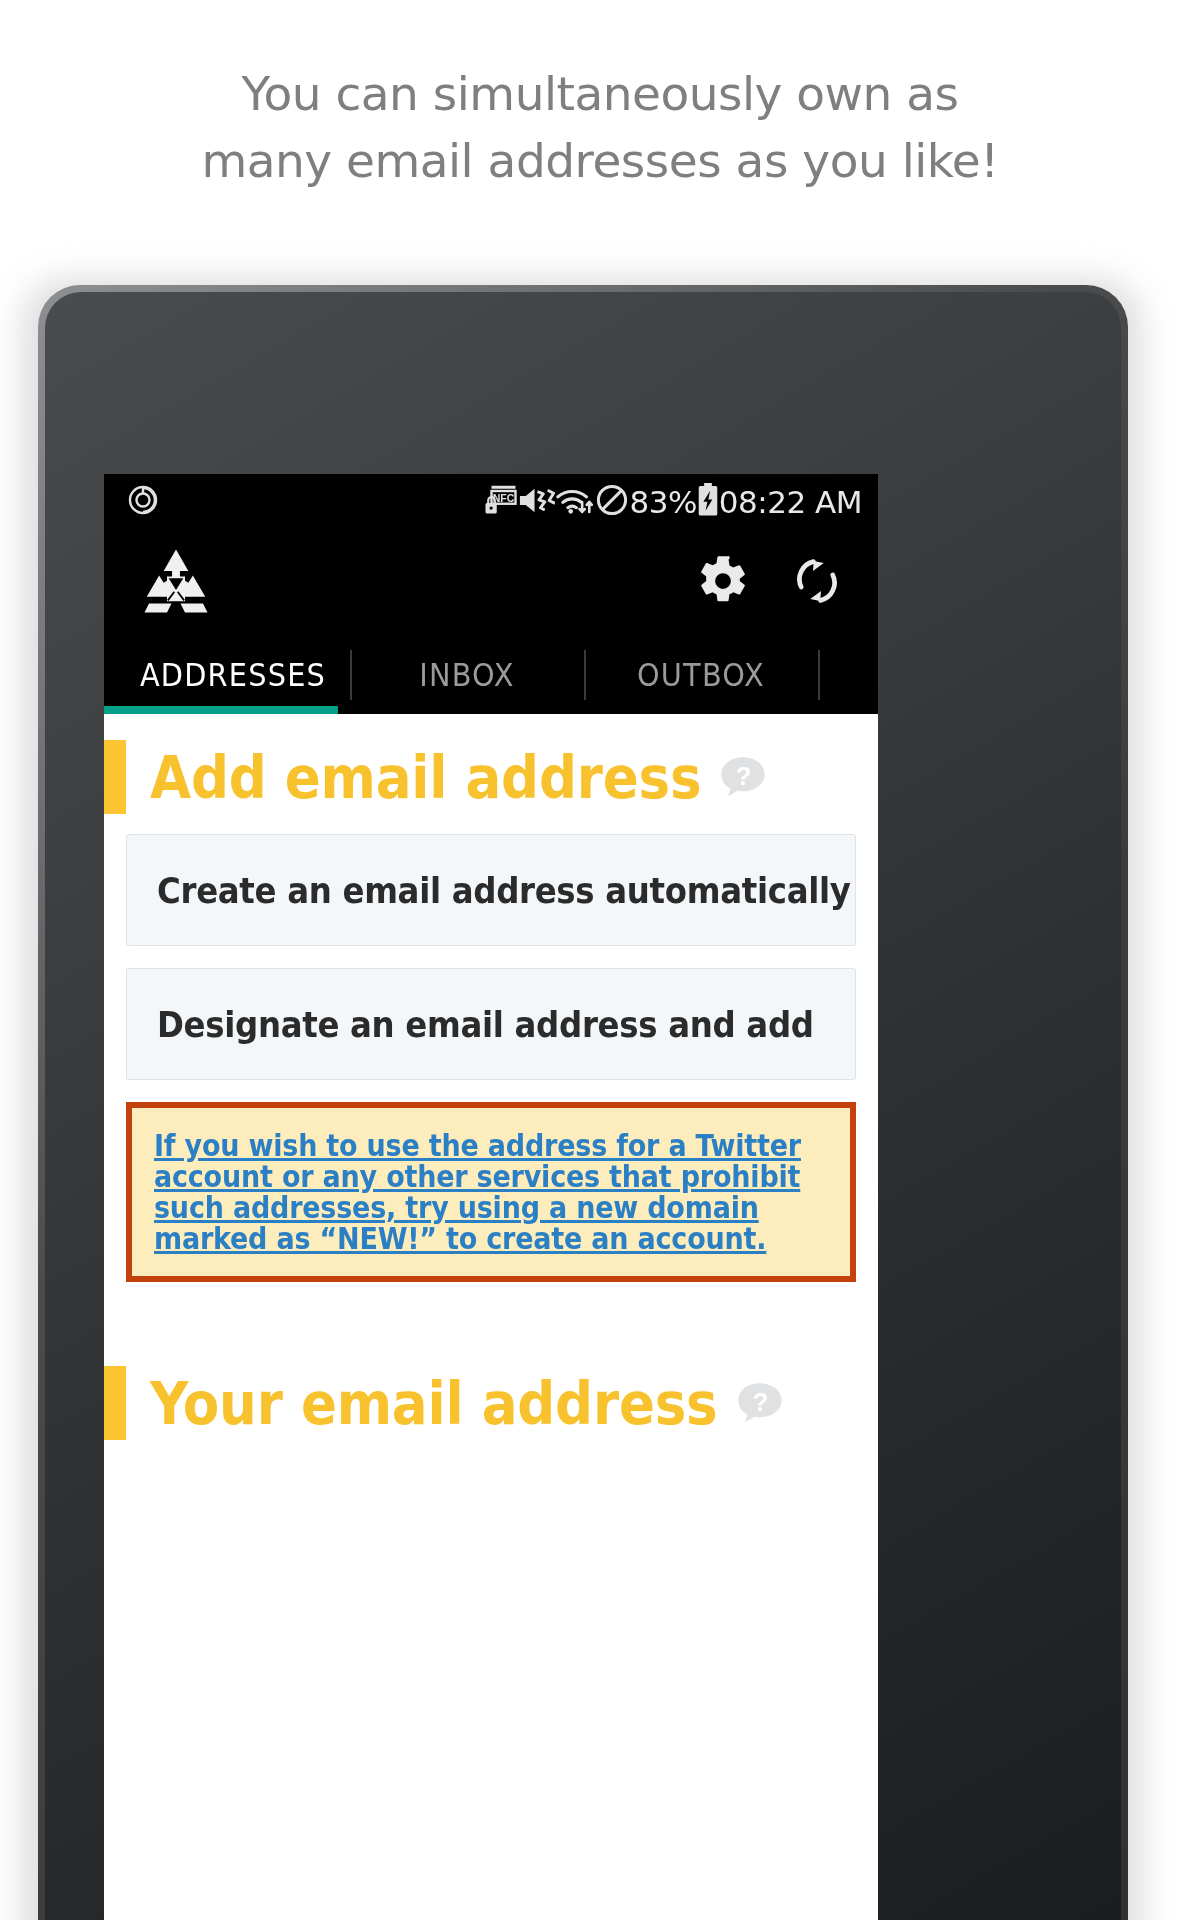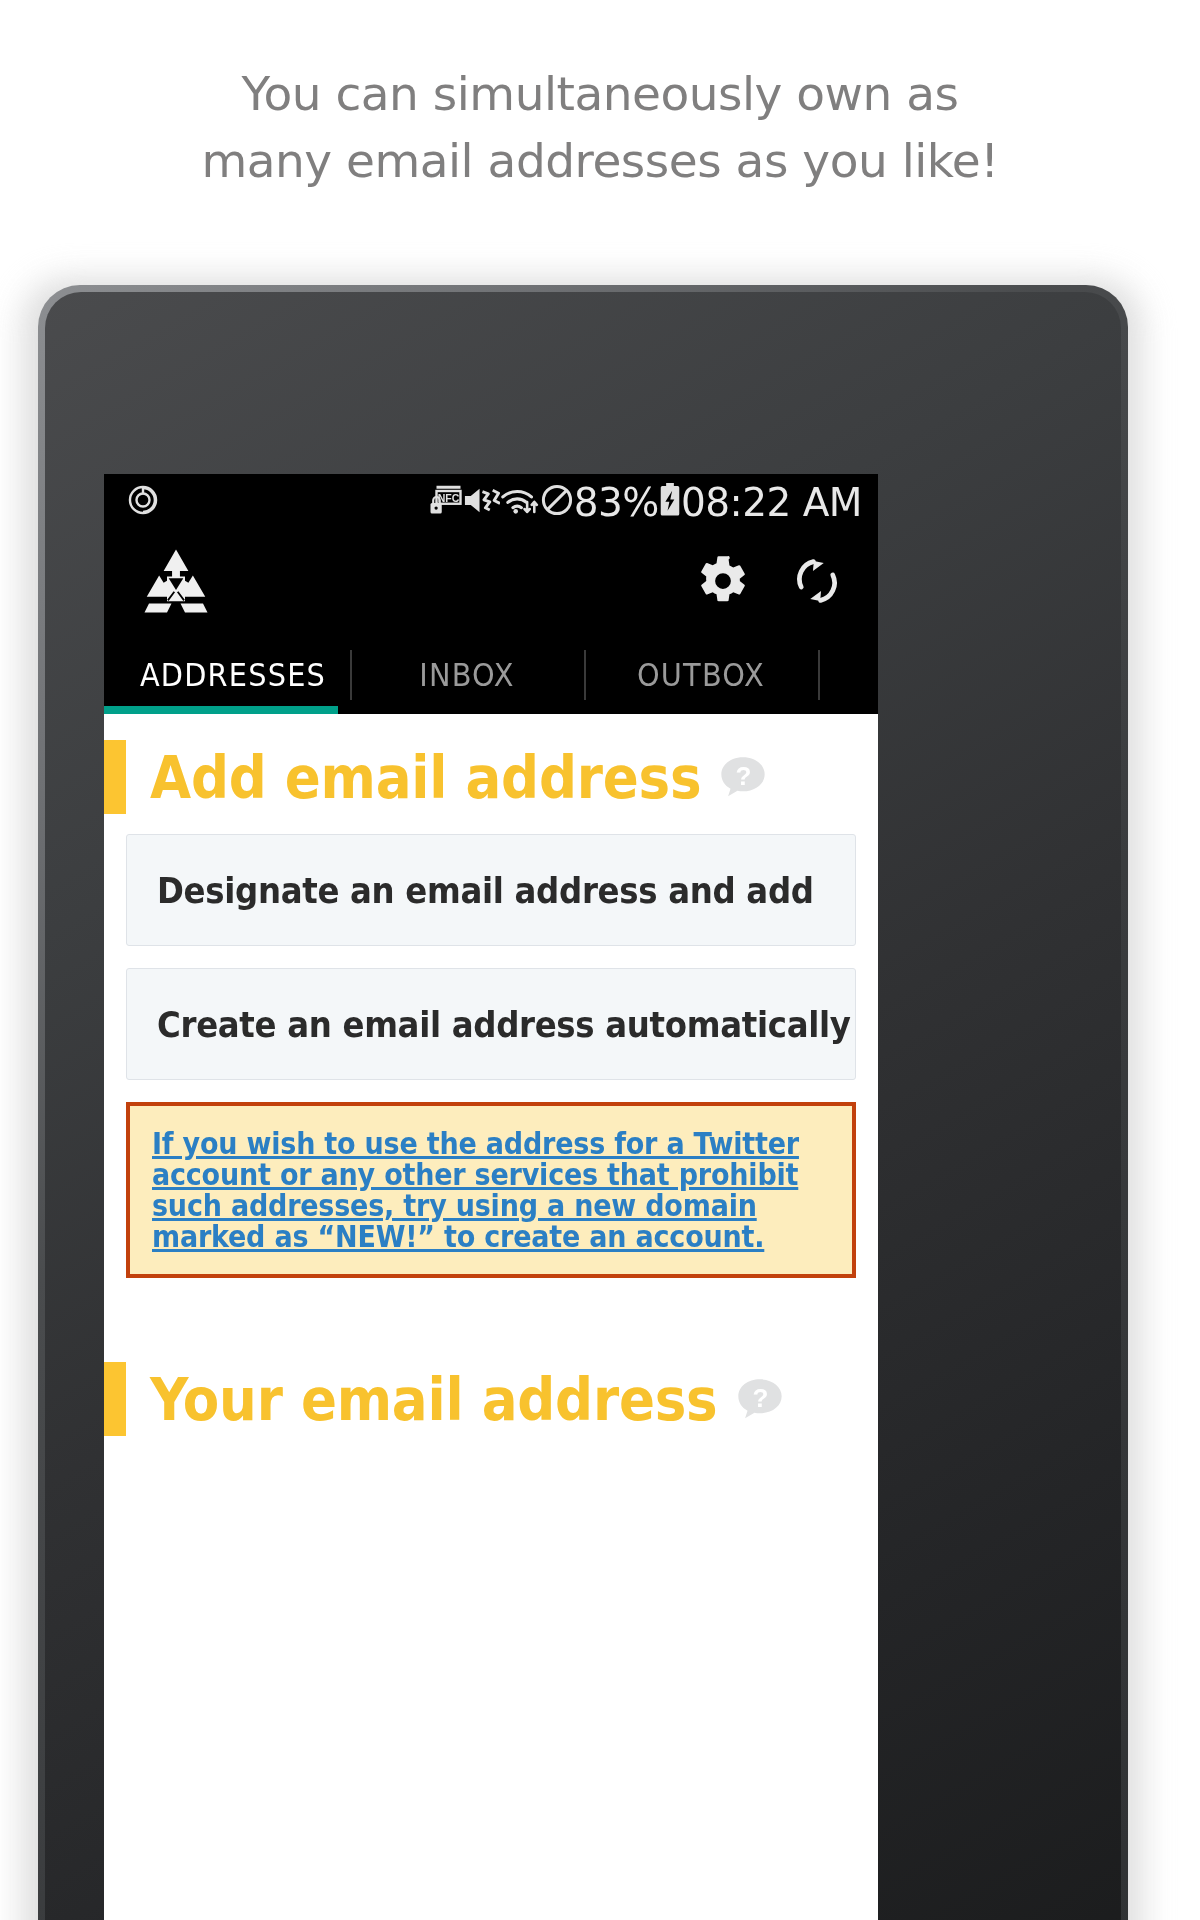--- a/index.html
+++ b/index.html
@@ -104,21 +104,21 @@
     align-items: center;
     padding: 0 16px 0 22px;
     box-sizing: border-box;
   }
   .sb-left { display: flex; align-items: center; }
   .sb-spacer { flex: 1; }
   .sb-right { display: flex; align-items: center; gap: 0; }
   .sb-text {
     color: #e8e8e8;
     font-family: "DejaVu Sans", sans-serif;
-    font-size: 39px;
+    font-size: 31px;
     font-weight: 400;
     letter-spacing: -0.5px;
     white-space: nowrap;
   }
   .sb-icon { display: block; }
 
   
   .appbar {
     height: 106px;
     background: #000000;
@@ -234,21 +234,21 @@
     color: #2b2b2b;
     font-family: "DejaVu Sans Condensed", "Liberation Sans Narrow", "Liberation Sans", sans-serif;
     font-size: 36px;
     font-weight: bold;
     letter-spacing: -0.3px;
   }
 
   .notice {
     margin: 12px 22px 0 22px;
     background: #fdedbd;
-    border: 4px solid #c2410c;
+    border: 6px solid #c2410c;
     padding: 22px 22px 22px 22px;
     box-sizing: border-box;
   }
   .notice-link {
     display: block;
     color: #2b7fc4;
     font-family: "DejaVu Sans Condensed", "Liberation Sans Narrow", "Liberation Sans", sans-serif;
     font-size: 30px;
     font-weight: bold;
     line-height: 31px;
@@ -416,26 +416,26 @@
       <span class="help-bubble">
         <svg width="52" height="52" viewBox="0 0 30 30">
           <path d="M15 2.5c7 0 12.5 4.2 12.5 9.8 0 5.6-5.5 9.8-12.5 9.8-1.1 0-2.2-.1-3.2-.3l-5.4 3.2 1.4-4.4C4.3 18.8 2.5 15.7 2.5 12.3 2.5 6.7 8 2.5 15 2.5z" fill="#e0e1e2"></path>
           <text x="15.2" y="18.2" font-size="15" font-family="Liberation Sans, sans-serif" font-weight="bold" fill="#ffffff" text-anchor="middle">?</text>
         </svg>
       </span>
     </div>
 
     <div class="btn-row">
       <div class="big-btn">
-        <span>Designate an email address and add</span>
+        <span>Create an email address automatically</span>
       </div>
     </div>
     <div class="btn-row">
       <div class="big-btn">
-        <span>Create an email address automatically</span>
+        <span>Designate an email address and add</span>
       </div>
     </div>
 
     <div class="notice">
       <span class="notice-link">If you wish to use the address for a Twitter account or any other services that prohibit such addresses, try using a new domain marked as “NEW!” to create an account.</span>
     </div>
 
     <div class="spacer-lg"></div>
 
     <div class="section-head">

